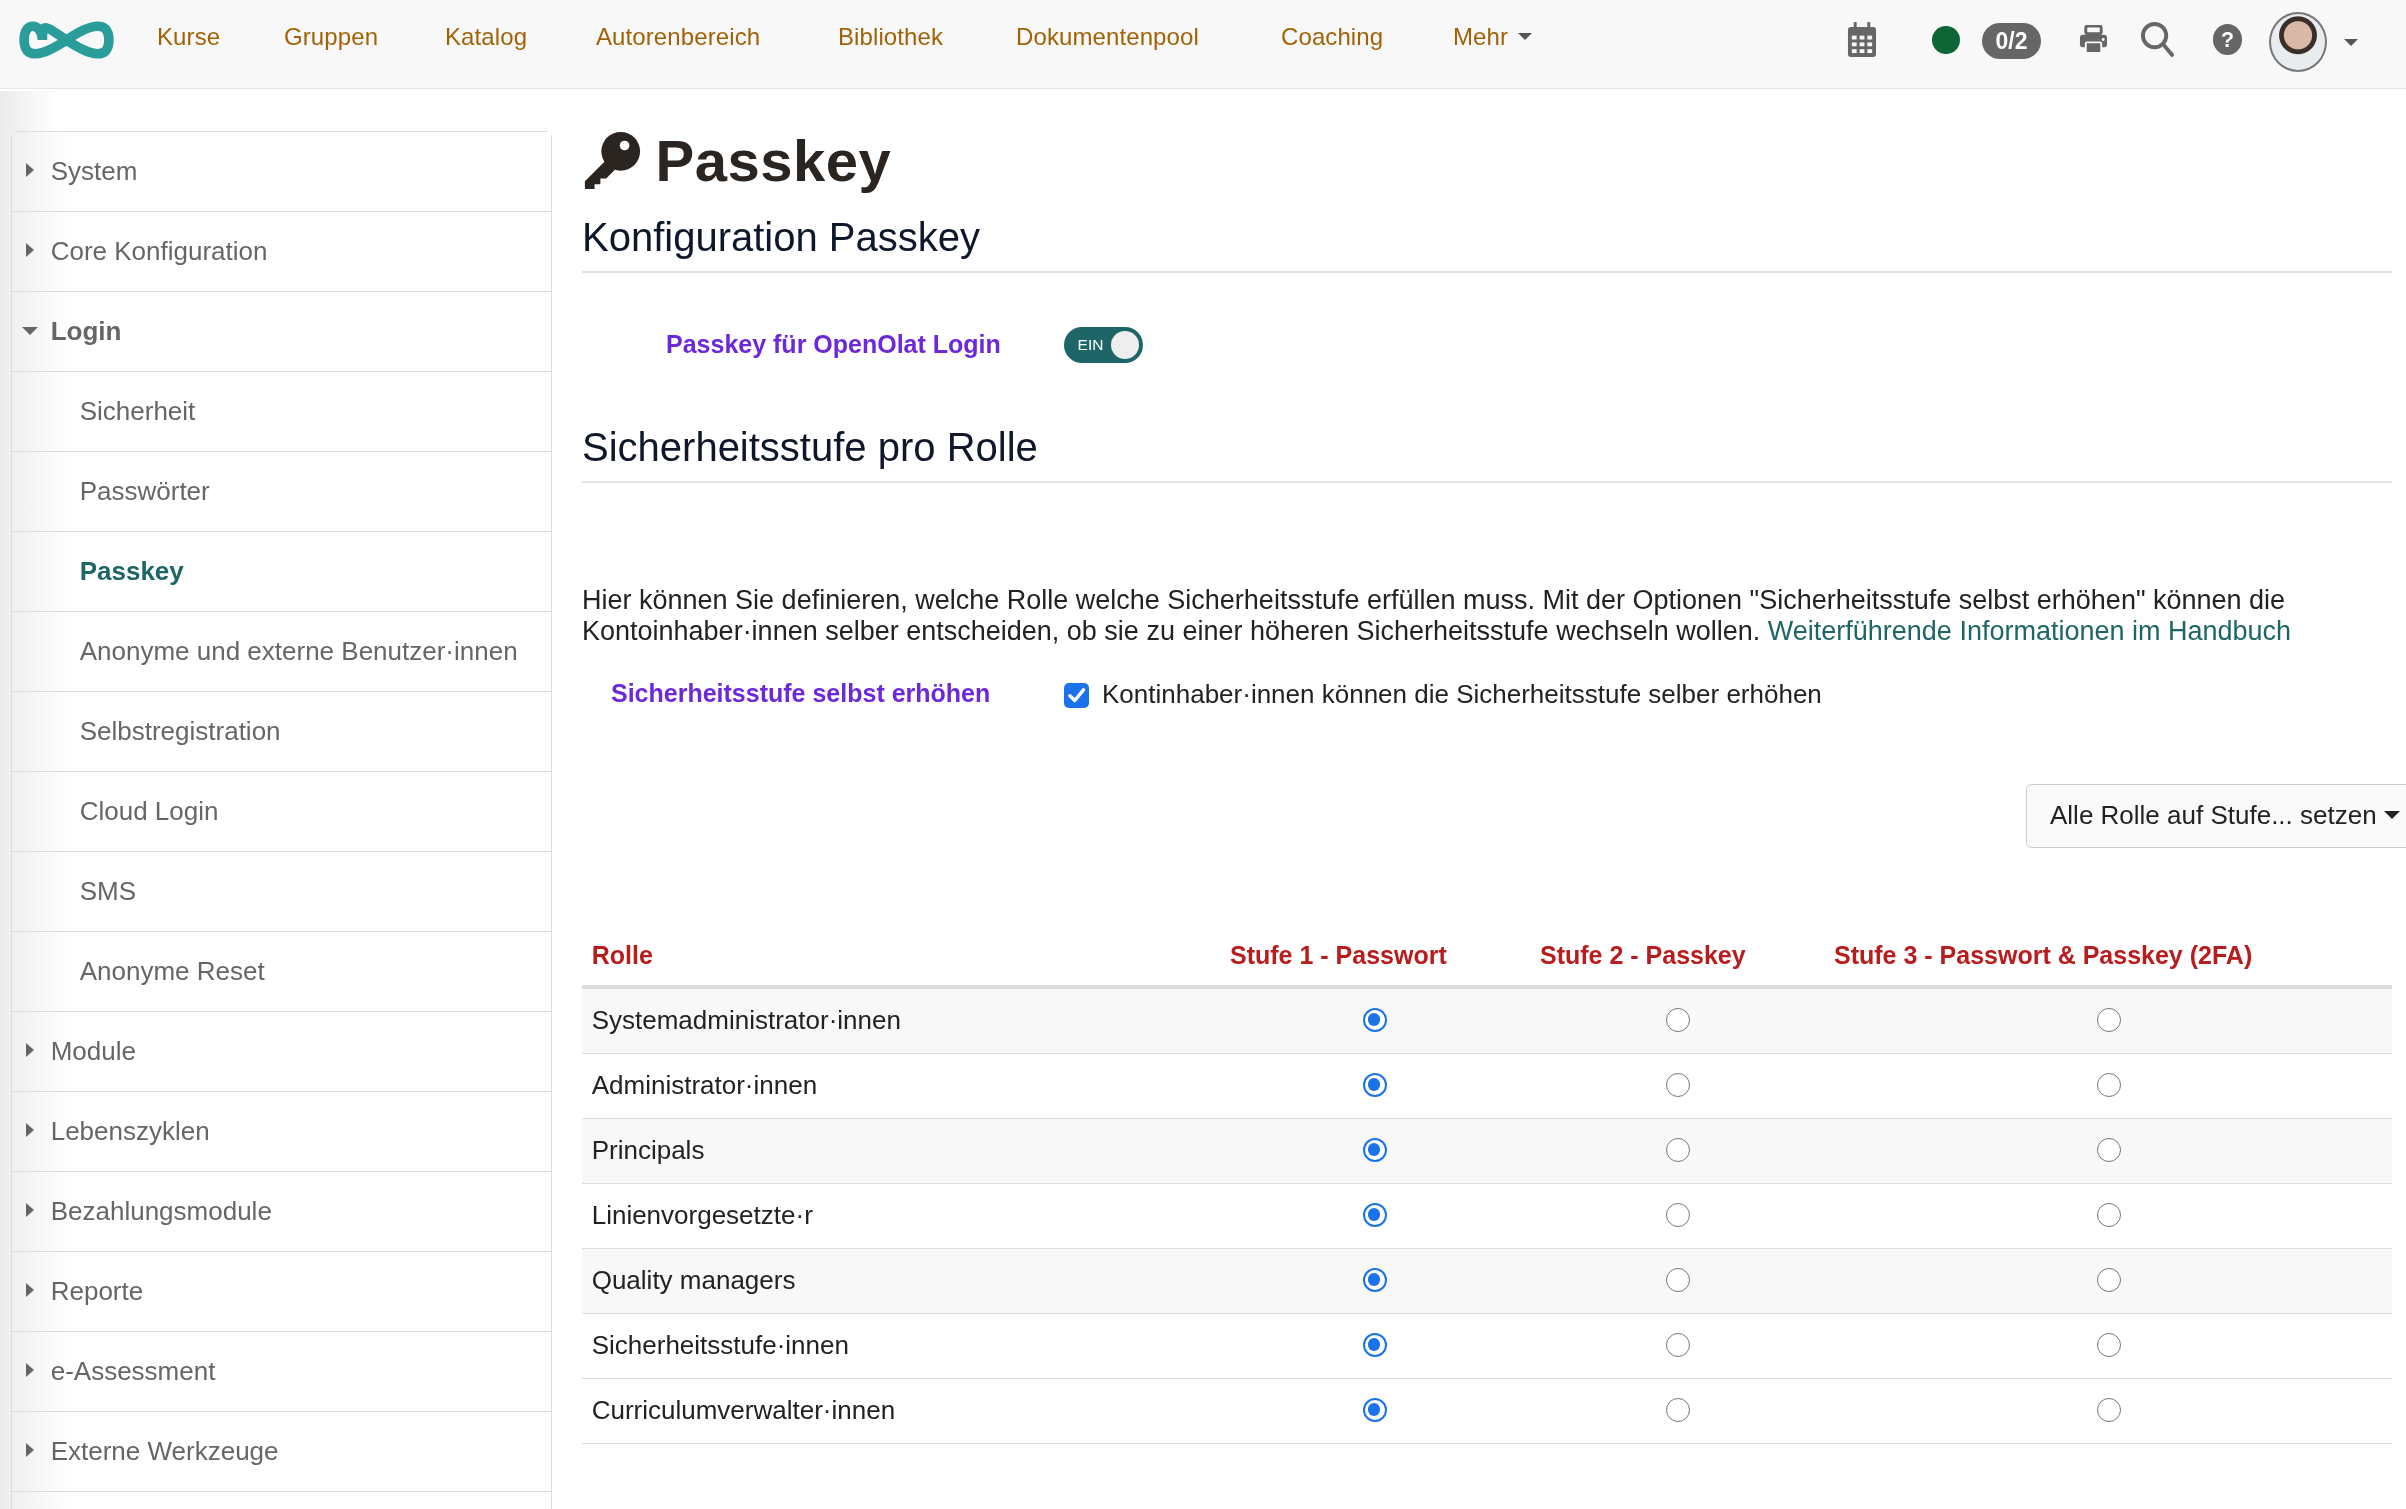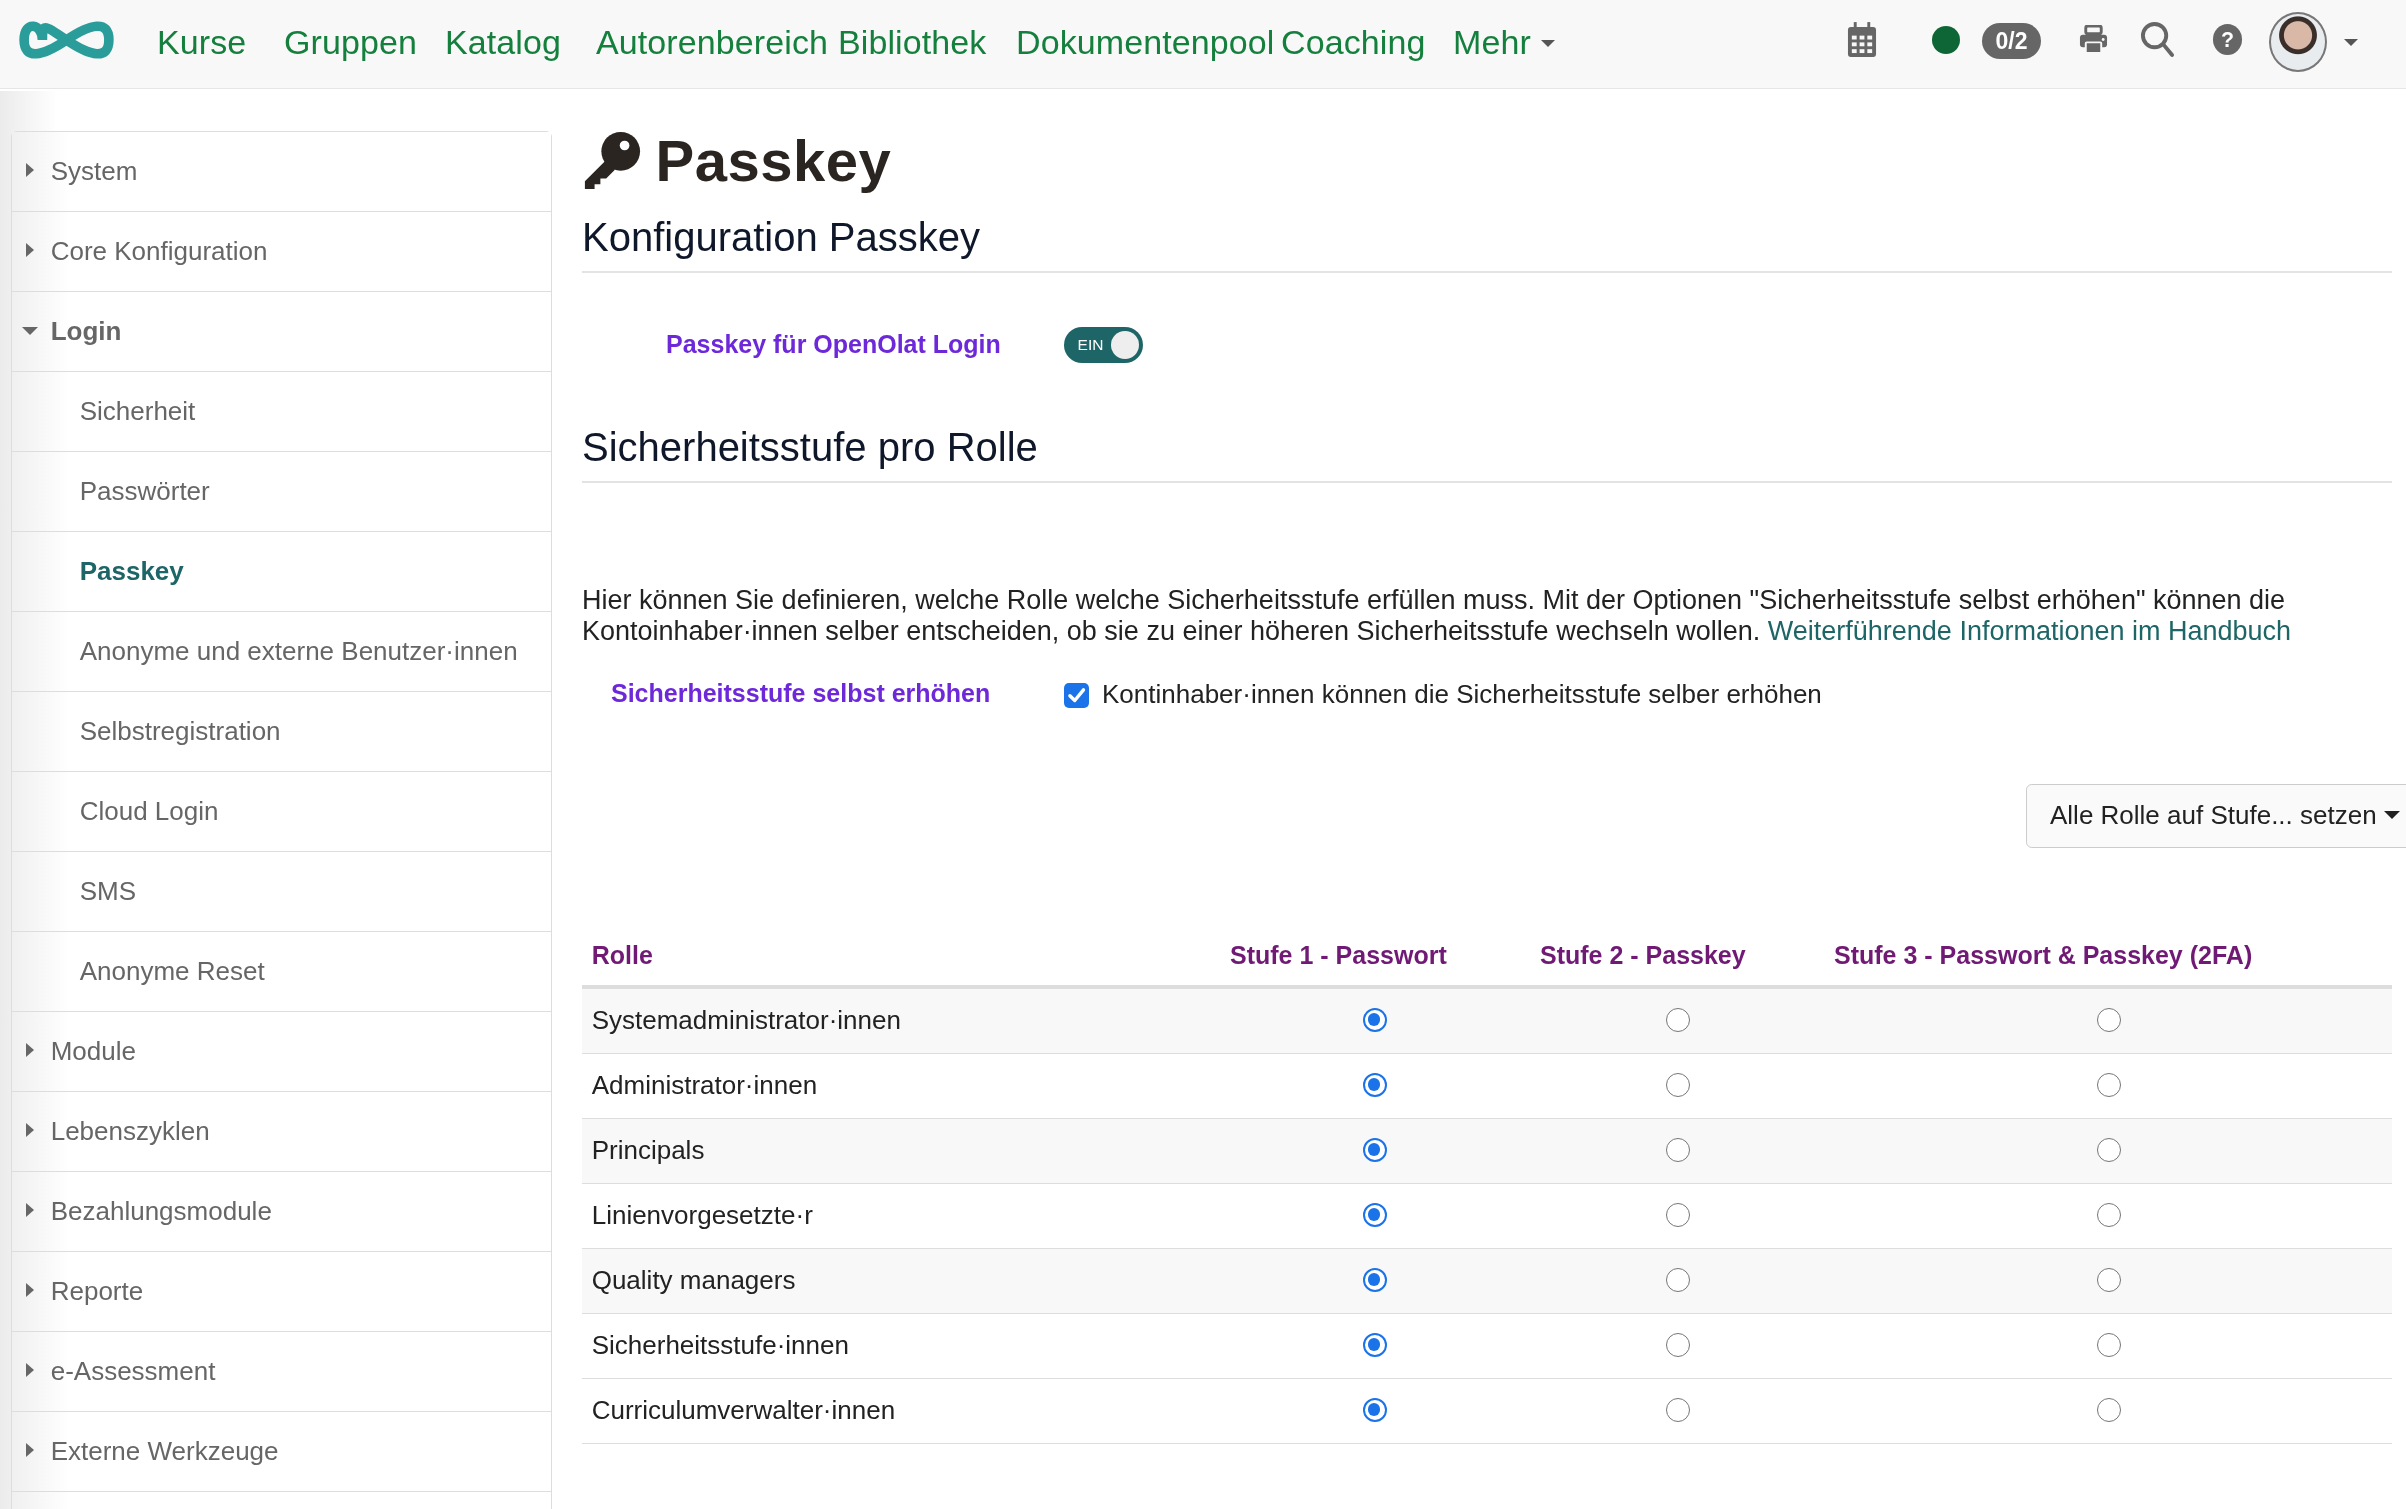--- a/index.html
+++ b/index.html
@@ -2,21 +2,21 @@
 <html><head>
 <meta charset="utf-8">
 <style>
   * { box-sizing: border-box; margin: 0; padding: 0; }
   html, body { width: 2407px; height: 1510px; overflow: hidden; background: #ffffff; }
   body { font-family: "Liberation Sans", "DejaVu Sans", sans-serif; color: #222; position: relative; }
 
   
   .topnav { position: absolute; left: 0; top: 0; width: 2407px; height: 89px; background: #f8f8f8; border-bottom: 1.9px solid #e6e6e6; }
   .logo { position: absolute; left: 15.5px; top: 13.6px; width: 101px; height: 52px; }
-  .nav-item { position: absolute; top: 23px; font-size: 34px; color: #15803d; letter-spacing: 0.1px; cursor: pointer; white-space: nowrap; }
+  .nav-item { position: absolute; top: 23px; font-size: 24px; color: #a16207; letter-spacing: 0.1px; cursor: pointer; white-space: nowrap; }
   .nav-caret { display: inline-block; width: 0; height: 0; border-left: 7.8px solid transparent; border-right: 7.8px solid transparent; border-top: 7.8px solid #555; margin-left: 9.7px; vertical-align: middle; position: relative; top: -1.9px; }
   .nav-icon { position: absolute; cursor: pointer; }
   .status-dot { position: absolute; left: 1932px; top: 26px; width: 28px; height: 28px; border-radius: 50%; background: #0e6637; }
   .badge { position: absolute; left: 1982px; top: 23px; width: 59px; height: 36px; border-radius: 18.4px; background: #666; color: #fff; font-weight: bold; font-size: 23px; text-align: center; line-height: 36px; }
   .avatar { position: absolute; left: 2269px; top: 11.6px; width: 58px; height: 60px; border-radius: 50%; border: 2.9px solid #777; background: radial-gradient(circle at 50% 38%, #d9b8a7 0 13.6px, #3a2e2a 14.6px 18.4px, #e9ecef 19.4px); overflow: hidden; }
   .avatar-caret { position: absolute; left: 2344px; top: 39px; width: 0; height: 0; border-left: 7.8px solid transparent; border-right: 7.8px solid transparent; border-top: 7.8px solid #555; }
 
   
   .gutter { position: absolute; left: 0; top: 91px; width: 58px; height: 1419px; background: linear-gradient(to right, #ebebeb, #ffffff); }
 
@@ -48,21 +48,21 @@
   .checkbox { position: absolute; left: 482px; top: 592px; width: 25px; height: 25px; border-radius: 4.9px; background: #1a73e8; cursor: pointer; }
   .checkbox svg { position: absolute; left: 2.9px; top: 2.9px; }
   .check-label { position: absolute; left: 520px; top: 588px; font-size: 26px; color: #222; white-space: nowrap; }
 
   .dropdown-btn { position: absolute; left: 1405px; top: 693px; width: 405px; height: 64px; border: 1.9px solid #cccccc; border-radius: 5.8px; background: #fafafa; font-size: 26px; color: #222; line-height: 60px; padding-left: 23px; cursor: pointer; white-space: nowrap; margin-left: 39px; }
   .dd-caret { display: inline-block; width: 0; height: 0; border-left: 8.7px solid transparent; border-right: 8.7px solid transparent; border-top: 8.7px solid #222; margin-left: 7.8px; vertical-align: middle; position: relative; top: -1.9px; }
 
   
   .table { position: absolute; left: 0; top: 844px; width: 1810px; }
   .thead { position: relative; height: 54px; border-bottom: 4.9px solid #dddddd; }
-  .th { position: absolute; top: 5.8px; font-size: 25px; font-weight: bold; color: #701a75; white-space: nowrap; }
+  .th { position: absolute; top: 5.8px; font-size: 25px; font-weight: bold; color: #b91c1c; white-space: nowrap; }
   .tr { position: relative; height: 65px; border-bottom: 1.9px solid #dddddd; }
   .tr.odd { background: #f8f8f8; }
   .td-role { position: absolute; left: 9.7px; top: 0; line-height: 63px; font-size: 26px; color: #222; white-space: nowrap; }
   .radio { position: absolute; top: 19.4px; width: 24px; height: 24px; border-radius: 50%; cursor: pointer; }
   .radio.on { border: 2.9px solid #1a73e8; background: #fff; }
   .radio.on::after { content: ""; position: absolute; left: 2.9px; top: 2.9px; width: 12.6px; height: 12.6px; border-radius: 50%; background: #1a73e8; }
   .radio.off { border: 1.9px solid #767676; background: #fff; }
 </style>
 </head>
 <body>

